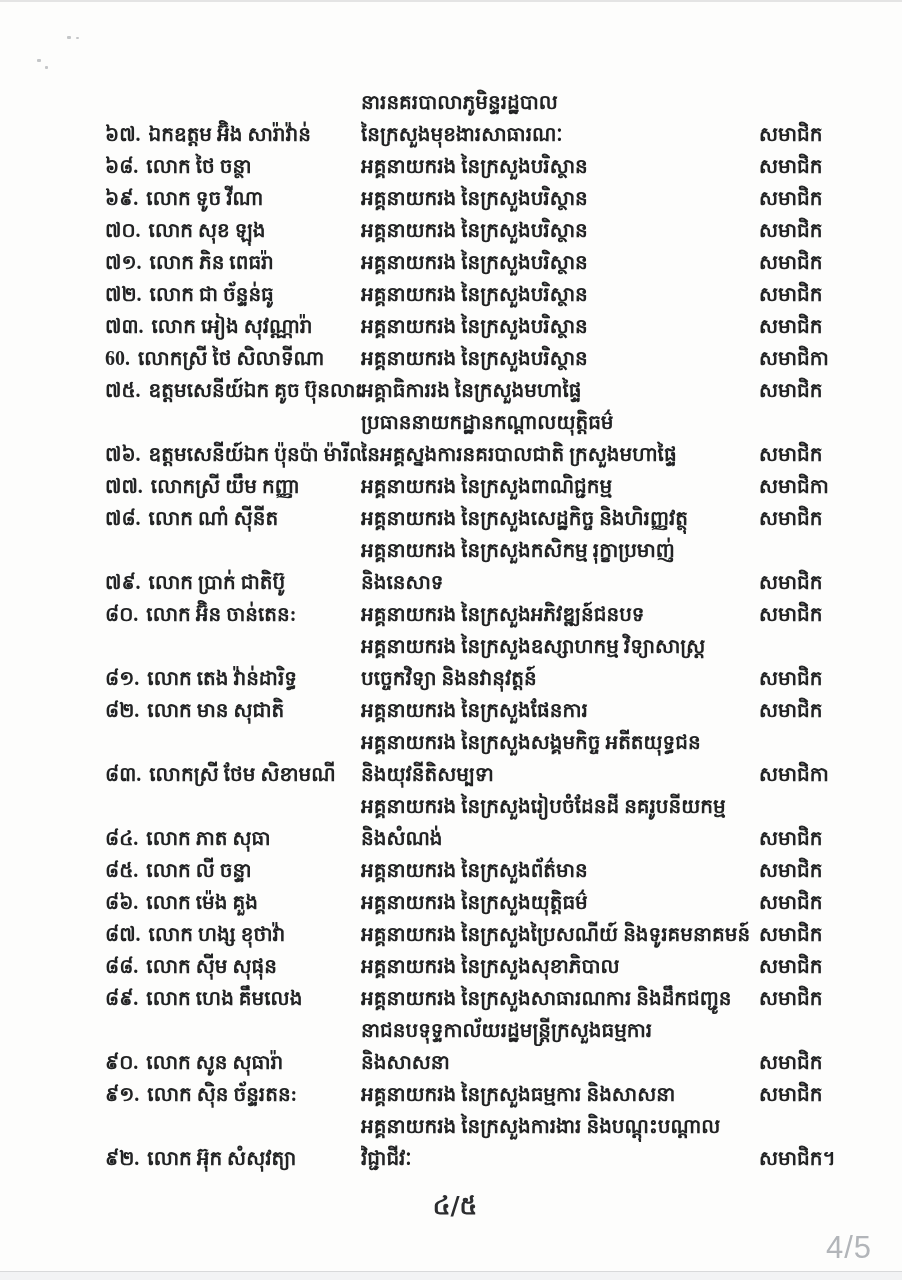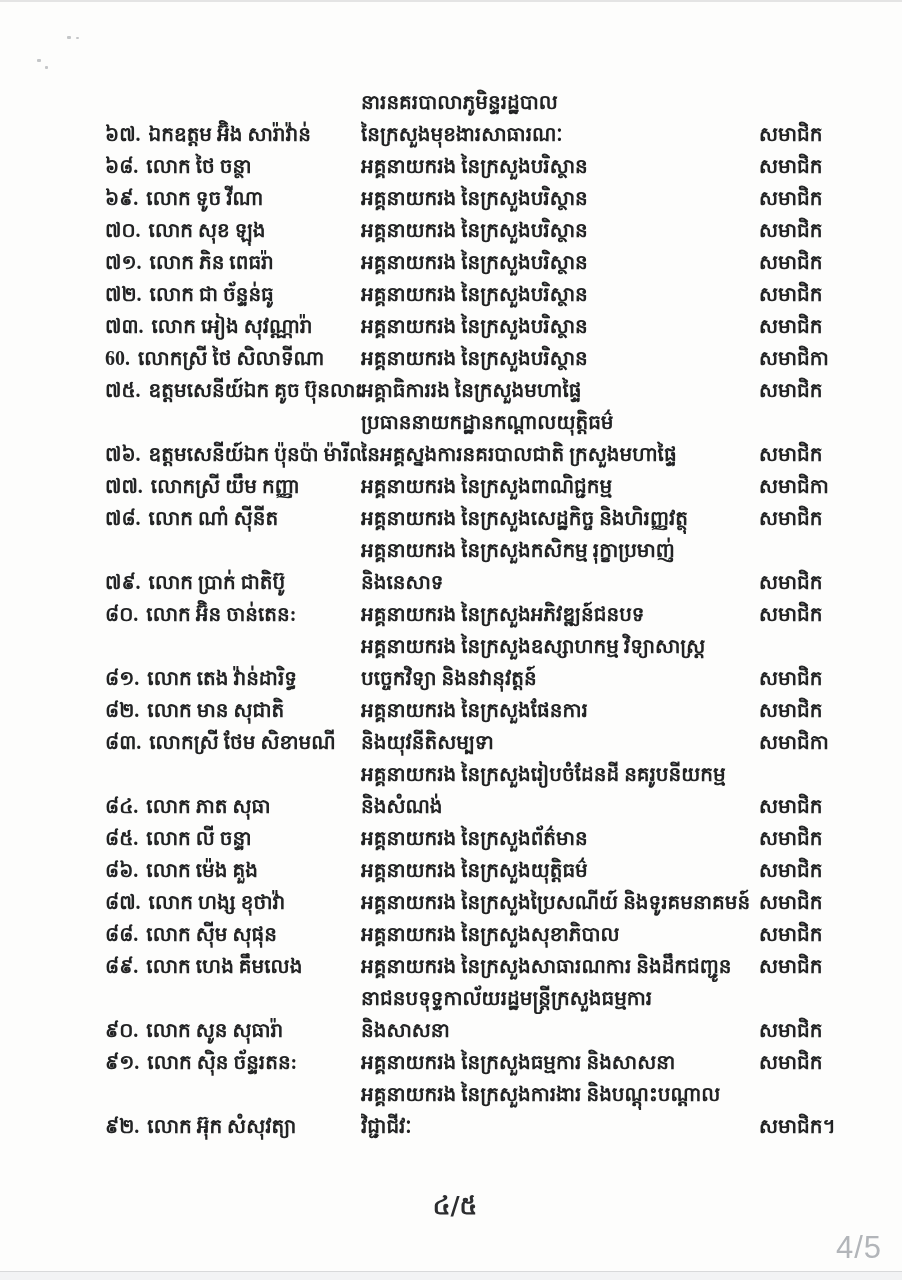--- a/index.html
+++ b/index.html
@@ -49,21 +49,21 @@
   .pos-line .role { flex: none; width: 88px; white-space: nowrap; }
 
   .footer {
     position: absolute; top: 1190px; left: 105px; width: 700px;
     text-align: center;
     color: #2c2d2f;
     font-size: 25px;
     font-weight: 600;
   }
   .page-indicator {
-    position: absolute; right: 20px; bottom: 14px;
+    position: absolute; right: 30px; bottom: 14px;
     font-family: "Liberation Sans", sans-serif;
     font-size: 31px;
     font-weight: 400;
     color: #b2b5b9;
     letter-spacing: 1px;
   }
 </style>
 </head>
 <body>
 
@@ -282,20 +282,24 @@
           </div>
         </div>
   </div>
 
   <div class="entry">
     <div class="left">
       <span class="no">៨៣.</span><span class="name"> លោកស្រី ថែម សិខាមណី</span>
     </div>
     <div class="lines">
           <div class="pos-line">
+            <span class="pos">អគ្គនាយករង នៃក្រសួងសង្គមកិច្ច អតីតយុទ្ធជន</span>
+            <span class="role"></span>
+          </div>
+          <div class="pos-line">
             <span class="pos">និងយុវនីតិសម្បទា</span>
             <span class="role">សមាជិកា</span>
           </div>
         </div>
   </div>
 
   <div class="entry">
     <div class="left">
       <span class="no">៨៤.</span><span class="name"> លោក ភាត សុធា</span>
     </div>

